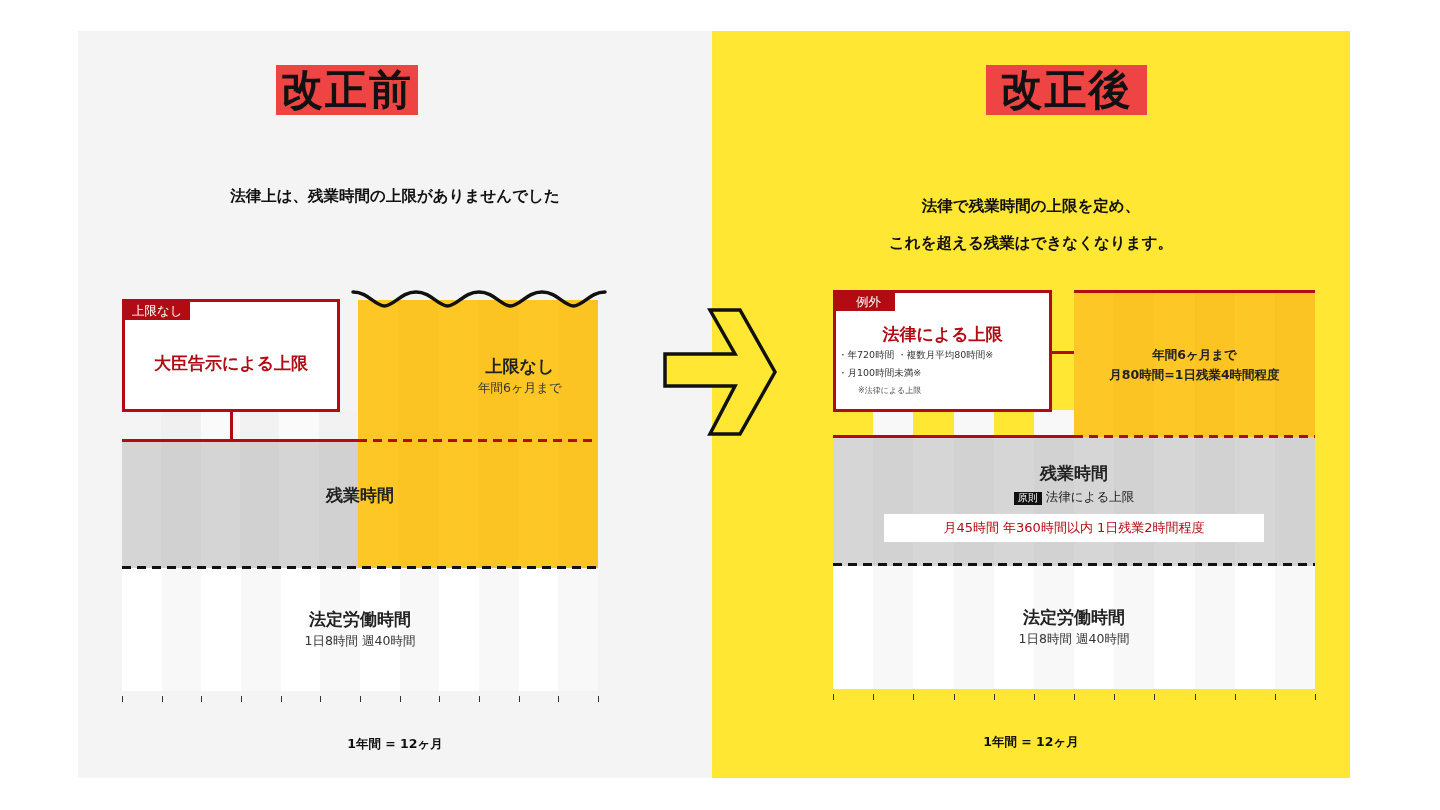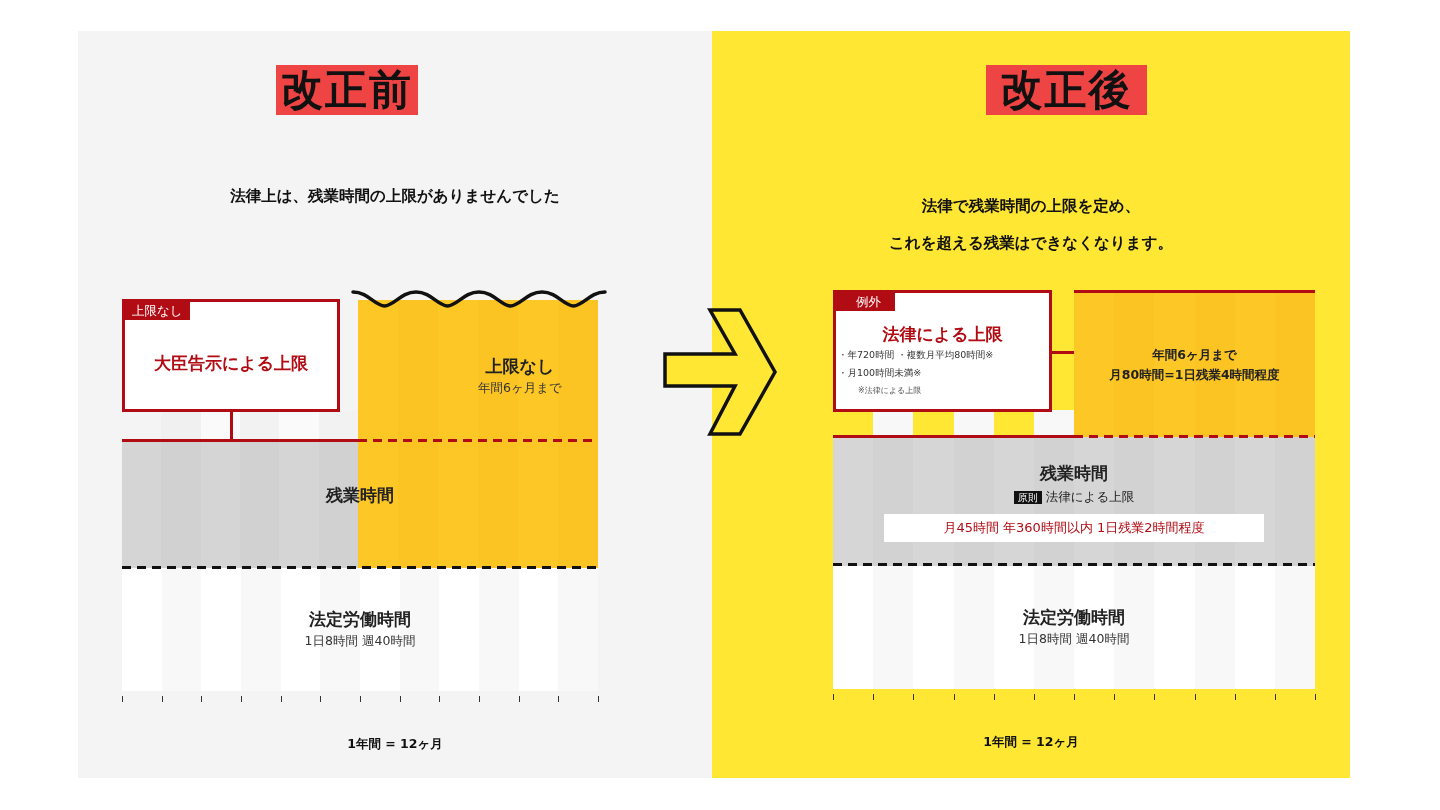--- a/index.html
+++ b/index.html
@@ -207,21 +207,21 @@
   <div class="center-text" style="left:1074px; width:241px; top:347px;">
     <div style="font-size:12.5px; font-weight:bold; color:#222;">年間6ヶ月まで</div>
     <div style="font-size:12.5px; font-weight:bold; color:#222; margin-top:3px;">月80時間=1日残業4時間程度</div>
   </div>
 
   <div class="red-line" style="left:833px; top:435px; width:241px; height:3px;"></div>
   <div class="red-dash" style="left:1074px; top:435px; width:241px;"></div>
 
   <div class="center-text" style="left:833px; width:482px; top:462px;">
     <div class="big-label">残業時間</div>
-    <div style="margin-top:4px; font-size:12.5px; color:#222;">
+    <div style="margin-top:4px; font-size:12.5px; color:#222;font-family:Liberation Mono, monospace;">
       <span style="background:#111; color:#fff; font-size:10px; padding:1px 4px; margin-right:4px;">原則</span><span>法律による上限</span>
     </div>
   </div>
   <div class="abs" style="left:884px; top:514px; width:380px; height:28px; background:#fff; text-align:center; line-height:28px; color:#b10c14; font-size:13px;">月45時間 年360時間以内  1日残業2時間程度</div>
 
   <div class="black-dash" style="left:833px; top:563px; width:482px;"></div>
 
   <div class="center-text" style="left:833px; width:482px; top:606px;">
     <div class="big-label">法定労働時間</div>
     <div class="small-label" style="margin-top:2px;">1日8時間 週40時間</div>

